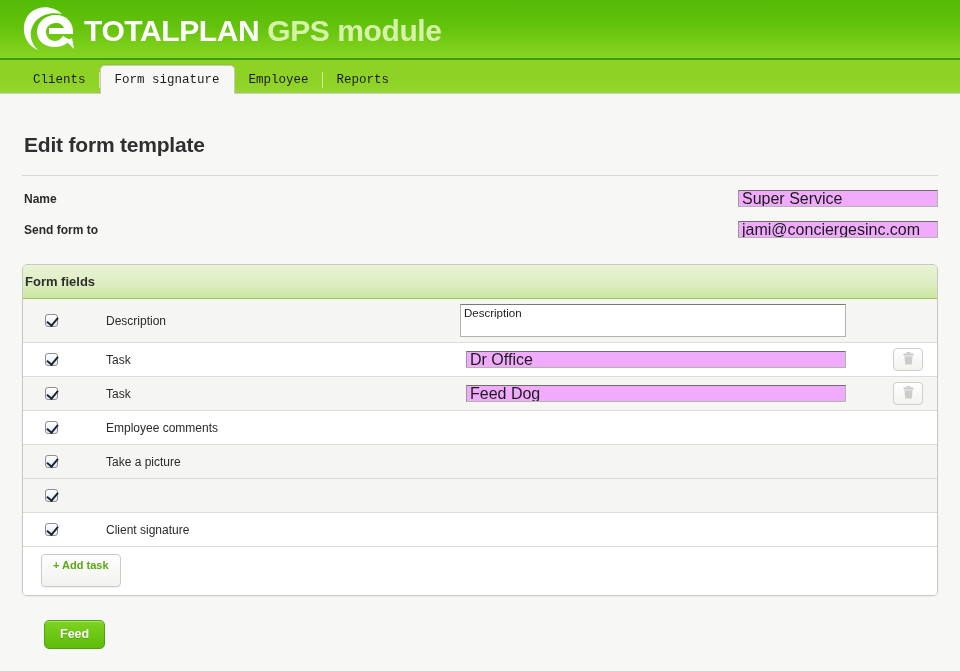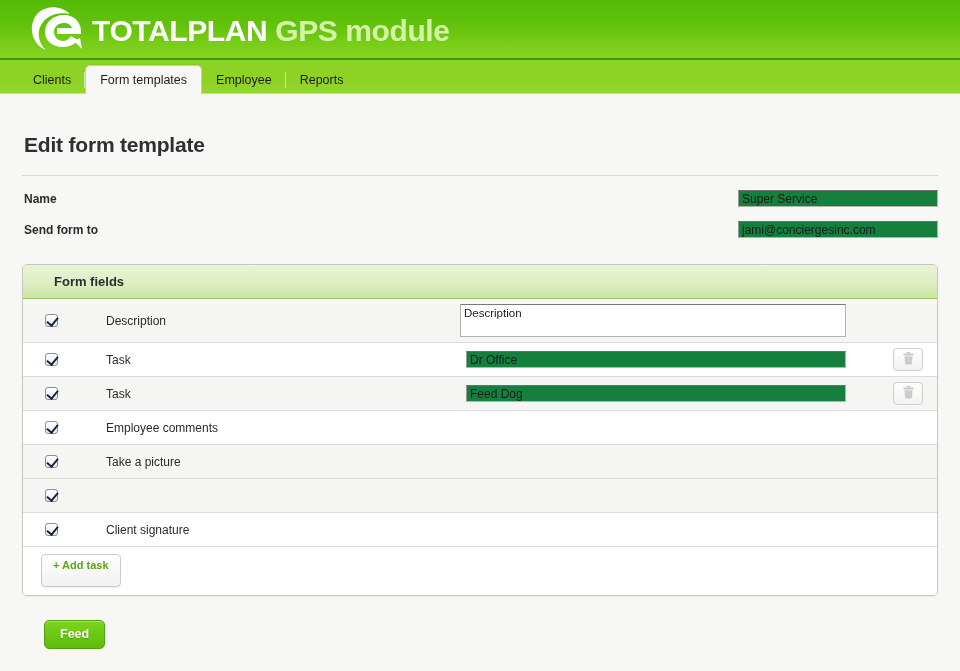--- a/index.html
+++ b/index.html
@@ -17,21 +17,21 @@
   
   .header {
     position: relative;
     height: 60px;
     background: linear-gradient(to bottom, #53bb06 0%, #63c20c 45%, #7bcf1a 80%, #86d420 100%);
     border-bottom: 2px solid #3f9a05;
     overflow: hidden;
   }
   .header-inner {
     position: absolute;
-    left: 30px; top: 0;
+    left: 22px; top: 0;
     height: 60px;
     display: flex;
     align-items: center;
   }
   .logo-mark {
     width: 56px; height: 50px;
     position: relative;
     margin-right: 6px;
     flex: none;
   }
@@ -57,20 +57,21 @@
     align-items: flex-end;
   }
   .tab {
     position: relative;
     height: 26px;
     line-height: 26px;
     padding: 0 14px;
     font-size: 12.5px;
     color: #1d1d1d;
     white-space: nowrap;
+    font-family: Liberation Mono, monospace;
   }
   .tab .sep {
     position: absolute;
     right: 0; top: 5px;
     width: 1px; height: 16px;
     background: rgba(255,255,255,0.55);
   }
   .tab.active {
     background: #f7f7f5;
     border: 1px solid #c9c9c3;
@@ -111,43 +112,43 @@
     font-weight: bold;
     font-size: 12px;
     color: #2b2b2b;
     padding-left: 2px;
   }
   .txt {
     height: 17px;
     border: 1px solid #b4b4ae;
     border-top-color: #6f6f6a;
     border-left-color: #9a9a95;
-    background: #15803d;
+    background: #f0abfc;
     font-family: "Liberation Sans", sans-serif;
-    font-size: 12px;
+    font-size: 16px;
     color: #1b1b1b;
     padding: 4px 3px;
     line-height: 15px;
     outline: none;
   }
   .txt.wide { width: 200px; }
 
   
   .panel {
     margin-top: 26px;
     border: 1px solid #c8c8c2;
     border-radius: 5px;
     background: #fff;
     box-shadow: 0 1px 2px rgba(0,0,0,0.06);
     overflow: hidden;
   }
   .panel-head {
     height: 34px;
     line-height: 33px;
-    padding-left: 31px;
+    padding-left: 2px;
     font-weight: bold;
     font-size: 13px;
     color: #2e2e2e;
     background: linear-gradient(to bottom, #e9f3d6 0%, #dfeec3 55%, #cbe5a0 100%);
     border-bottom: 1px solid #9cc45f;
   }
 
   .frow {
     display: flex;
     align-items: center;
@@ -269,21 +270,21 @@
     </div>
   </div>
 </div>
 
 <div class="tabbar">
   <div class="tab">
     <span>Clients</span>
     <span class="sep"></span>
   </div>
   <div class="tab active">
-    <span>Form templates</span>
+    <span>Form signature</span>
   </div>
   <div class="tab">
     <span>Employee</span>
     <span class="sep"></span>
   </div>
   <div class="tab">
     <span>Reports</span>
   </div>
 </div>
 

